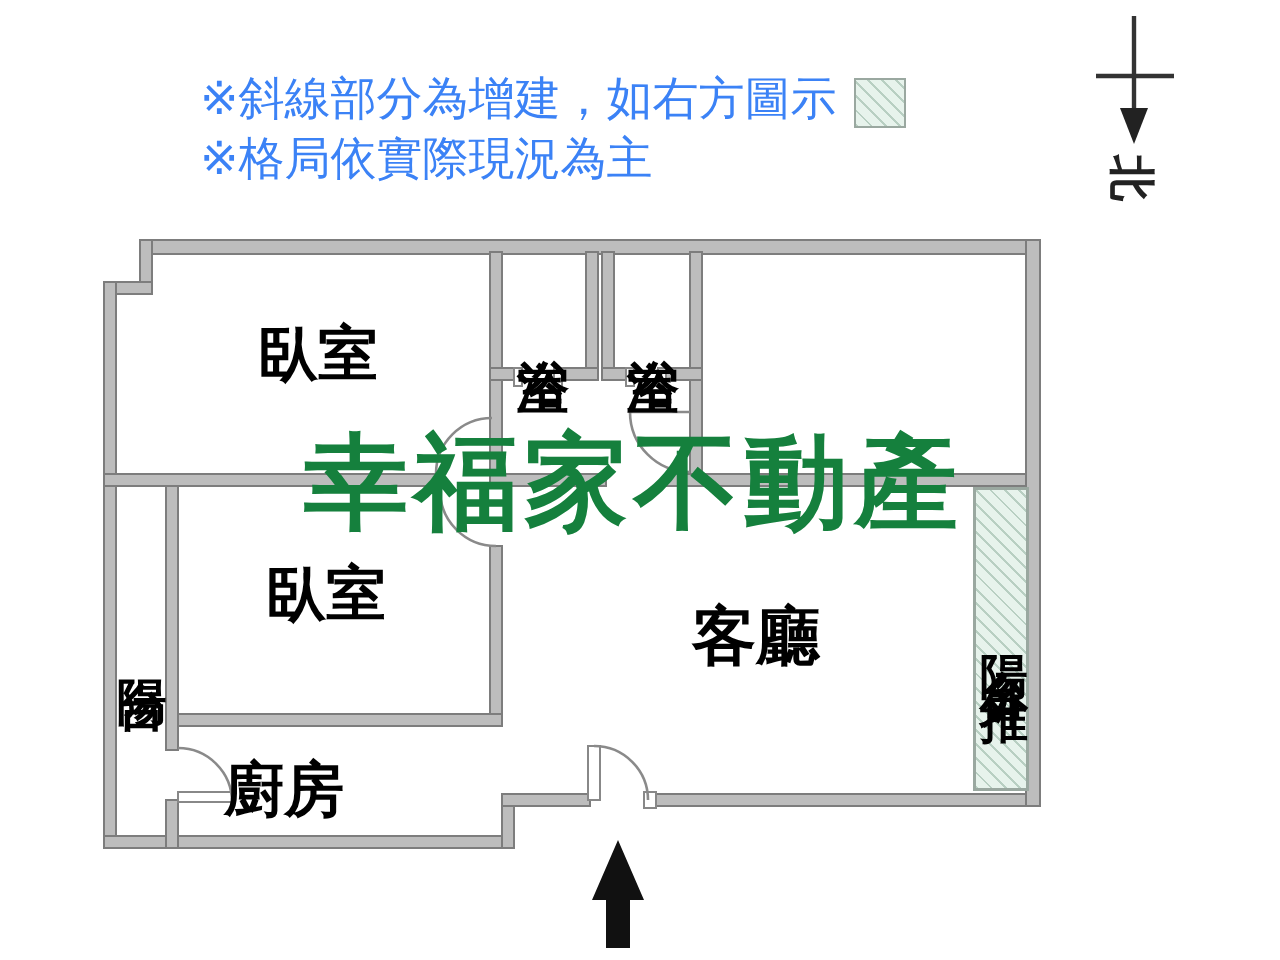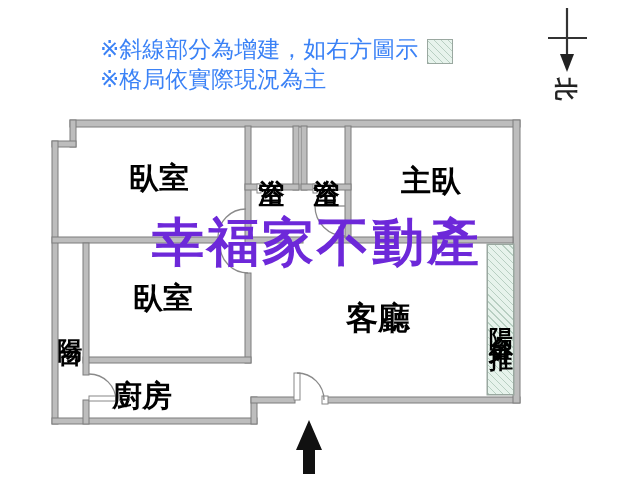--- a/index.html
+++ b/index.html
@@ -28,21 +28,21 @@
   .room-label{
     position:absolute;transform:translate(-50%,-50%);
     font-weight:bold;color:#000;white-space:nowrap;line-height:1.0;
   }
   .v{ 
     writing-mode:vertical-rl;text-orientation:upright;
   }
   .watermark{
     position:absolute;left:152px;top:216px;
     font-size:52px;font-weight:bold;letter-spacing:3px;
-    color:#6d28d9;white-space:nowrap;z-index:5;line-height:1.0;
+    color:#15803d;white-space:nowrap;z-index:5;line-height:1.0;
   }
   .label-layer{z-index:6;}
   .north-char{
     position:absolute;left:553px;top:76px;width:26px;height:26px;
     font-size:23px;font-weight:bold;color:#222;
     transform:rotate(90deg);text-align:center;line-height:26px;
   }
   svg{position:absolute;left:0;top:0;}
 </style>
 </head>
@@ -117,19 +117,18 @@
 </svg>
 
 <div class="abs hatch" style="left:487px;top:244px;width:27px;height:151px;z-index:4;"></div>
 
 <div class="watermark">幸福家不動產</div>
 
 <div class="label-layer abs" style="left:0;top:0;width:516px;height:480px;z-index:6;pointer-events:none;">
   <div class="room-label" style="left:159px;top:178px;font-size:30px;">臥室</div>
   <div class="room-label v" style="left:272px;top:159px;font-size:26px;">浴室</div>
   <div class="room-label v" style="left:327px;top:159px;font-size:26px;">浴室</div>
-  <div class="room-label" style="left:431px;top:181px;font-size:30px;">主臥</div>
   <div class="room-label v" style="left:70px;top:320px;font-size:25px;">陽台</div>
   <div class="room-label" style="left:163px;top:298px;font-size:30px;">臥室</div>
   <div class="room-label" style="left:142px;top:396px;font-size:30px;">廚房</div>
   <div class="room-label" style="left:378px;top:318px;font-size:32px;">客廳</div>
   <div class="room-label v" style="left:501px;top:322px;font-size:24px;letter-spacing:7px;">陽台外推</div>
 </div>
 
 </body></html>

